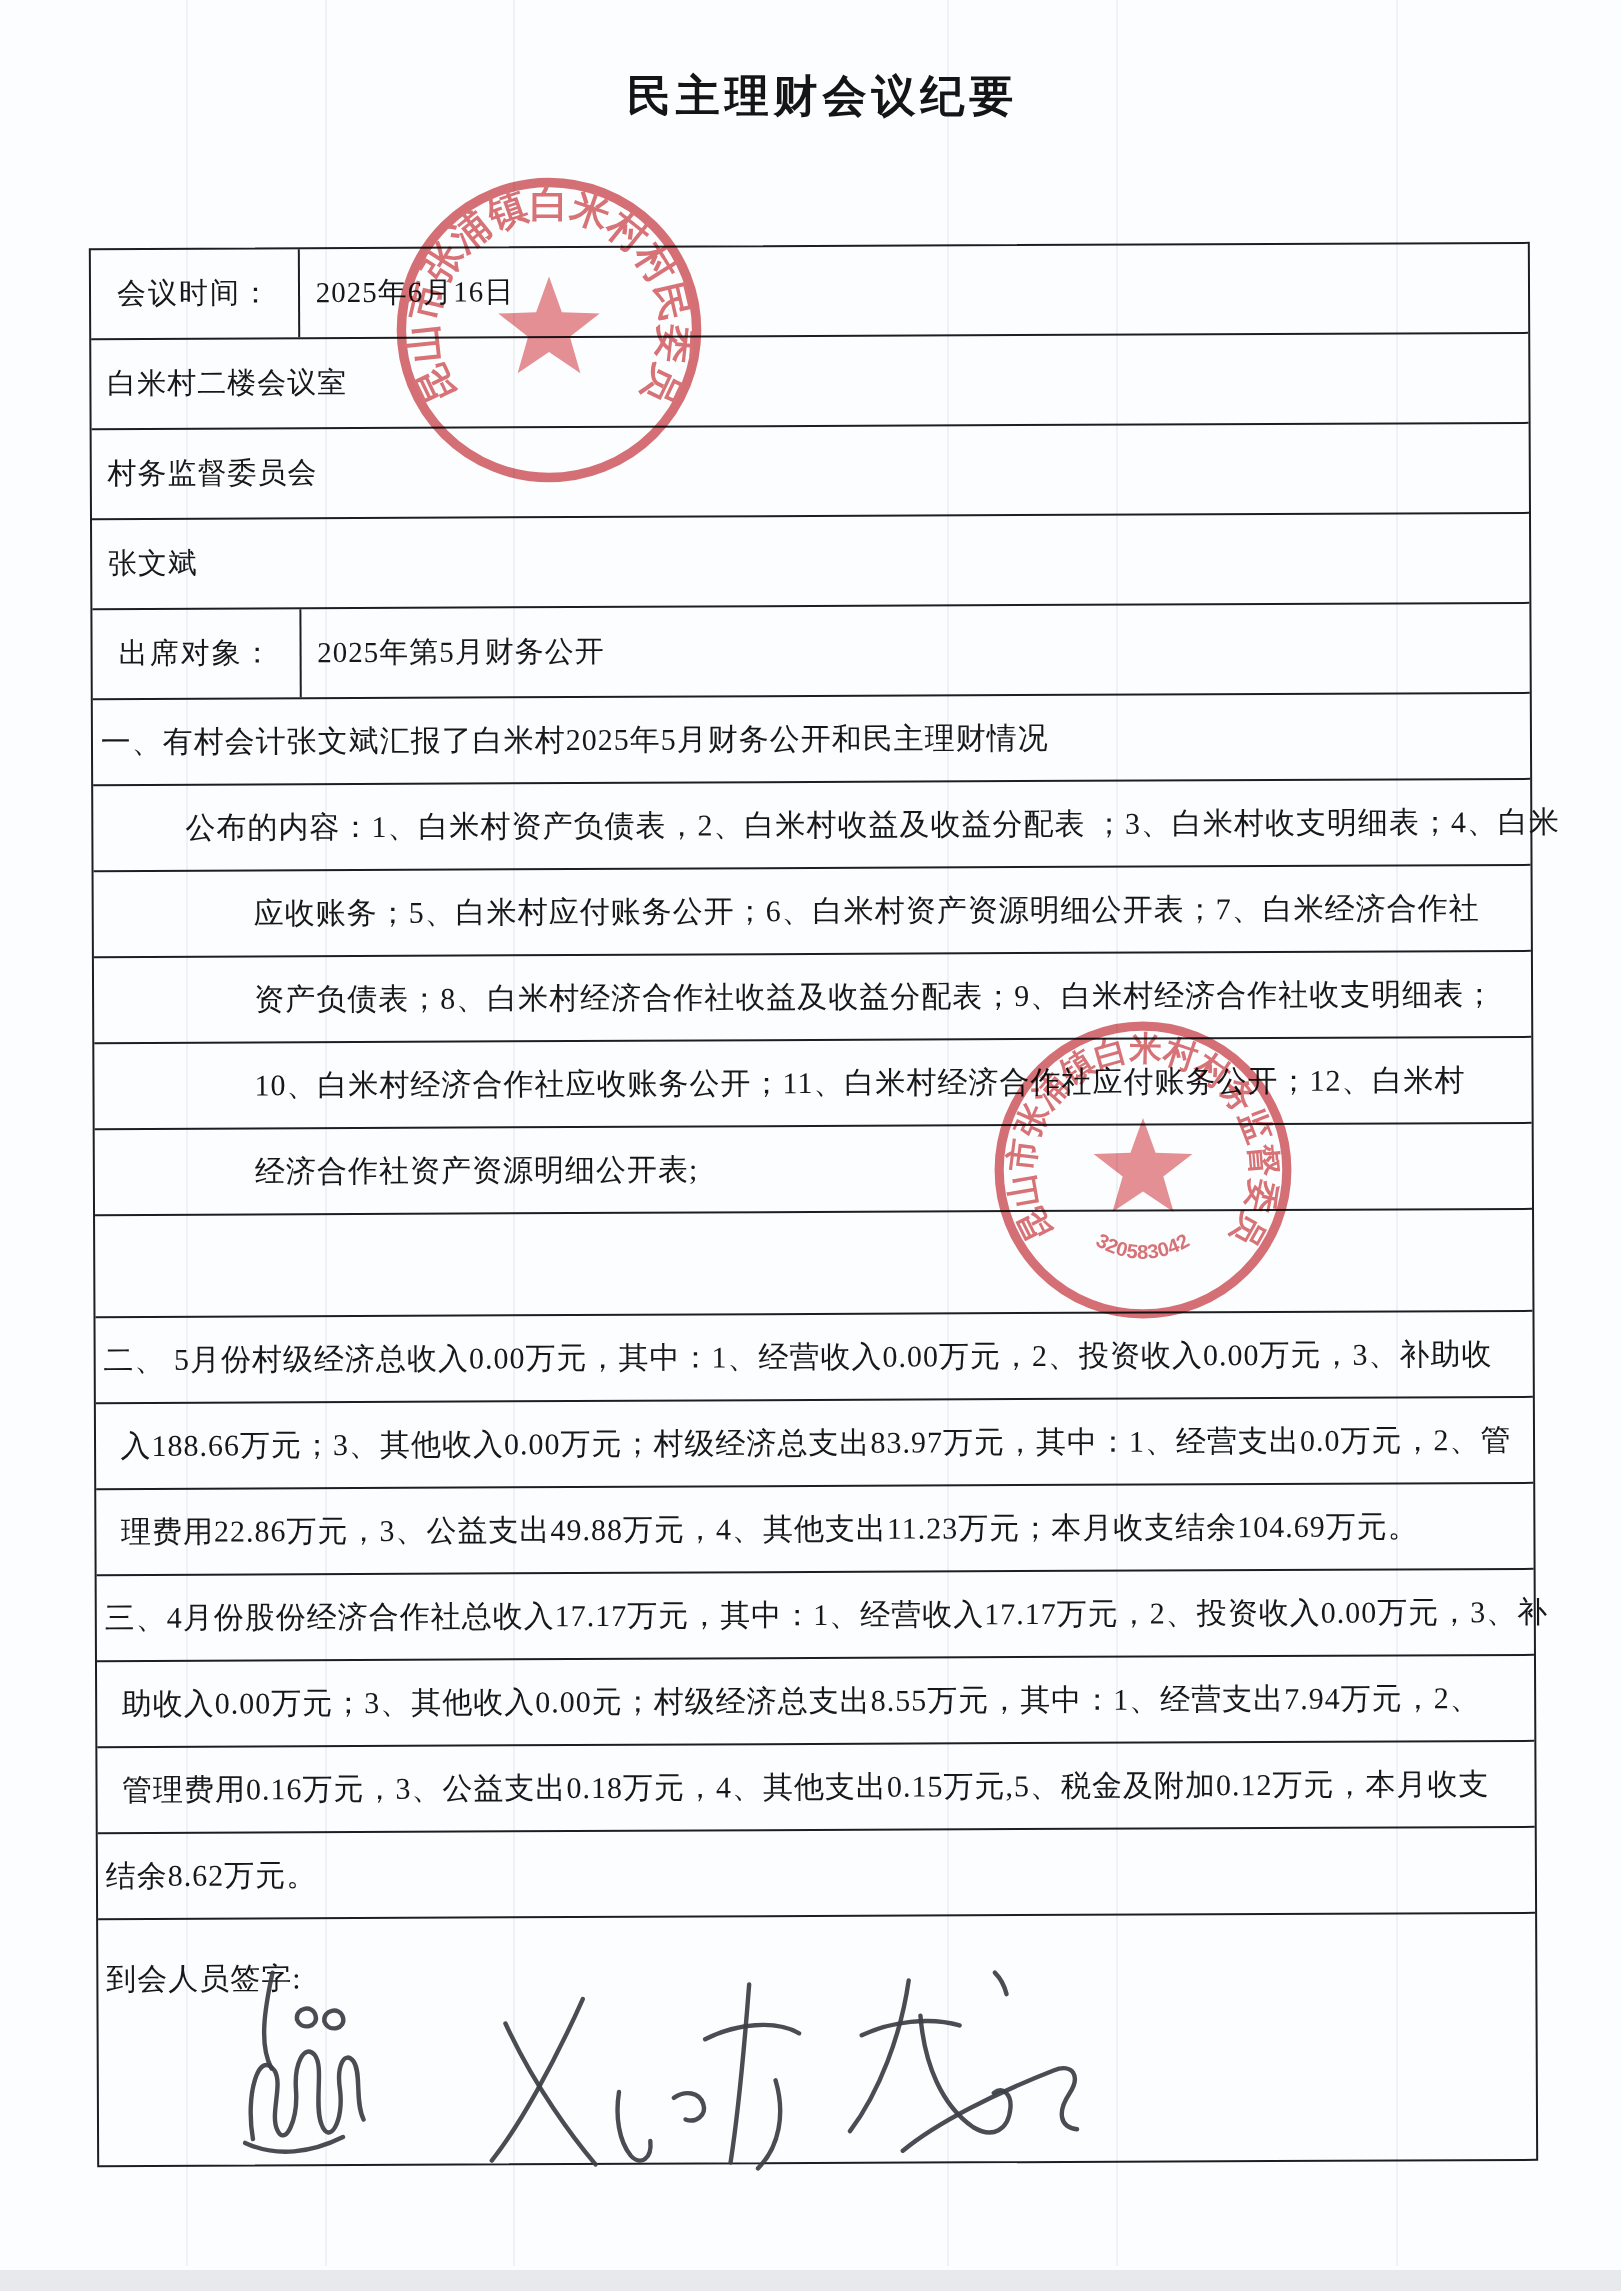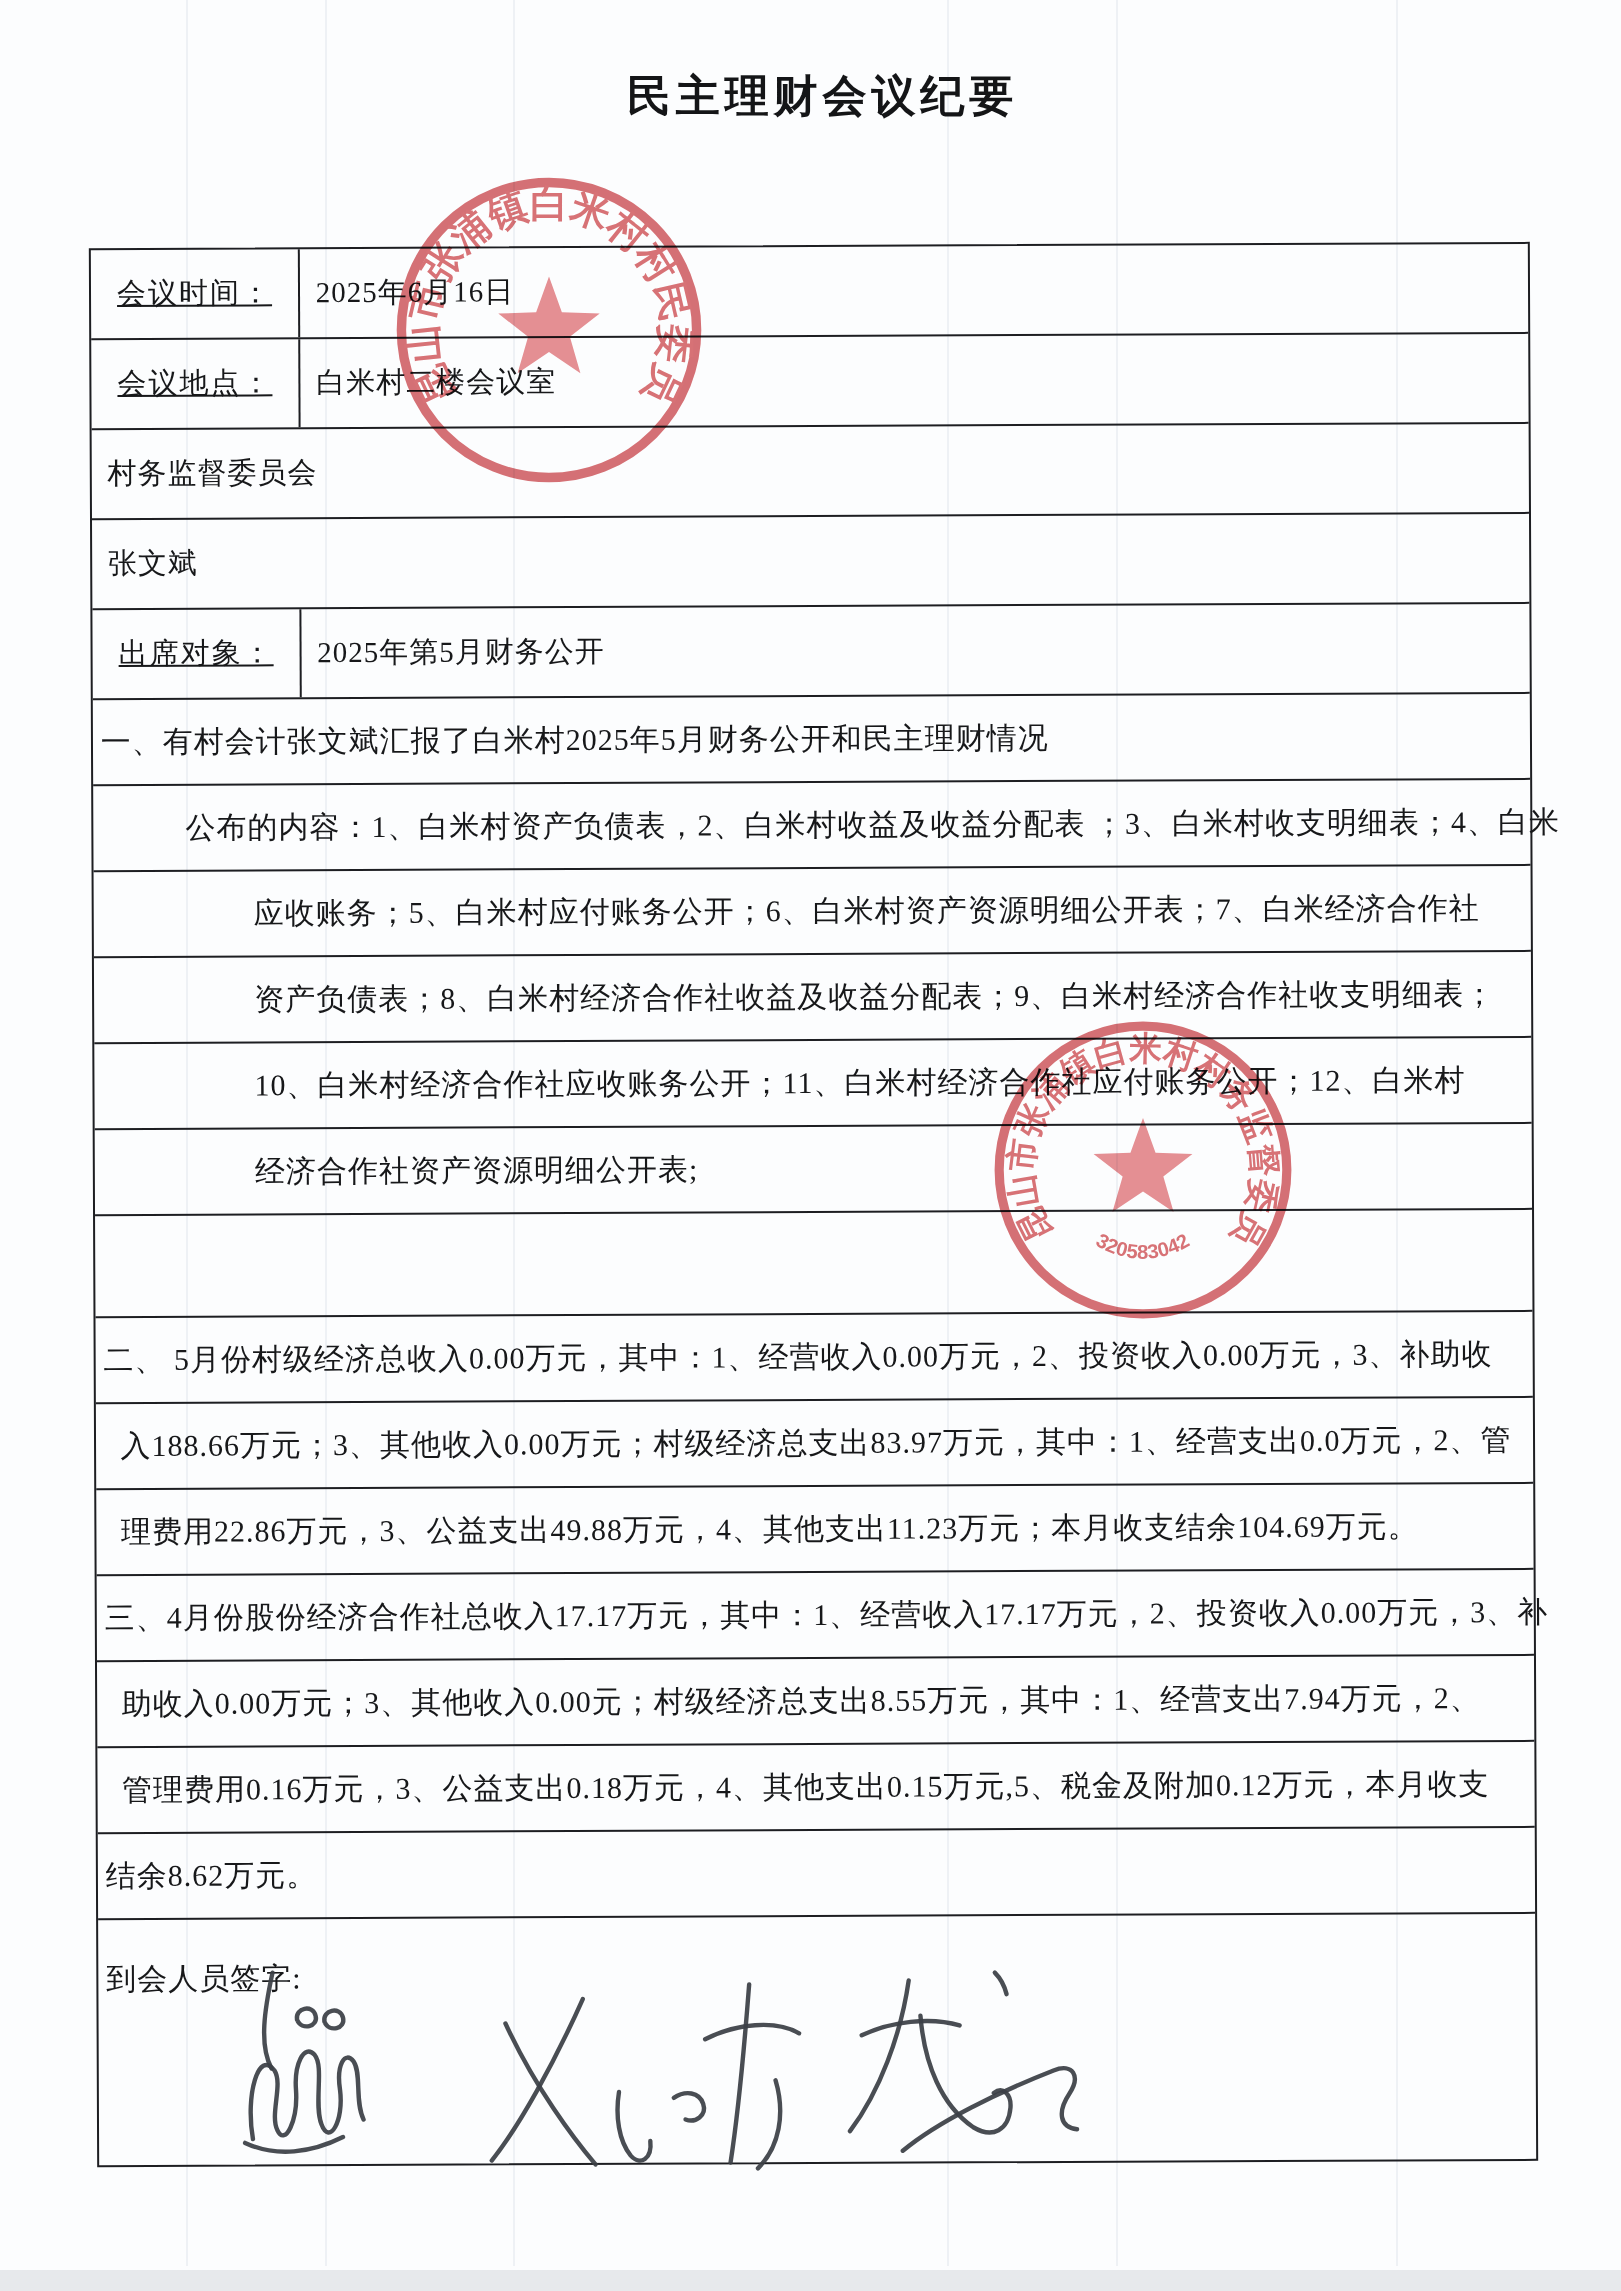--- a/index.html
+++ b/index.html
@@ -28,21 +28,21 @@
     transform:rotate(-0.25deg);
     box-sizing:border-box;
     background:transparent;
   }
   .row{position:relative;box-sizing:border-box;border-bottom:2.9px solid #1d1e22;}
   .row:last-child{border-bottom:none;}
   .hrow{height:90px;display:flex;}
   .hrow .label{
     width:209px;box-sizing:border-box;border-right:2.9px solid #1d1e22;
     display:flex;align-items:center;justify-content:center;
-    font-size:29px;letter-spacing:2px;text-decoration:underline;
+    font-size:29px;letter-spacing:2px;
   }
   .hrow .value{
     flex:1;display:flex;align-items:center;
     padding-left:15.7px;font-size:29px;letter-spacing:1px;
   }
   .brow{height:86px;display:flex;align-items:center;}
   .brow .line{font-size:30px;letter-spacing:1px;white-space:nowrap;}
   .i0{padding-left:7.8px;}
   .i1{padding-left:92px;}
   .i2{padding-left:160px;}
@@ -73,21 +73,20 @@
 
   <div class="doc-title">民主理财会议纪要</div>
 
   <div class="sheet">
 
     <div class="row hrow">
       <div class="label">会议时间：</div>
       <div class="value">2025年6月16日</div>
     </div>
     <div class="row hrow">
-      <div class="label">会议地点：</div>
       <div class="value">白米村二楼会议室</div>
     </div>
     <div class="row hrow">
       <div class="value">村务监督委员会</div>
     </div>
     <div class="row hrow">
       <div class="value">张文斌</div>
     </div>
     <div class="row hrow">
       <div class="label">出席对象：</div>

